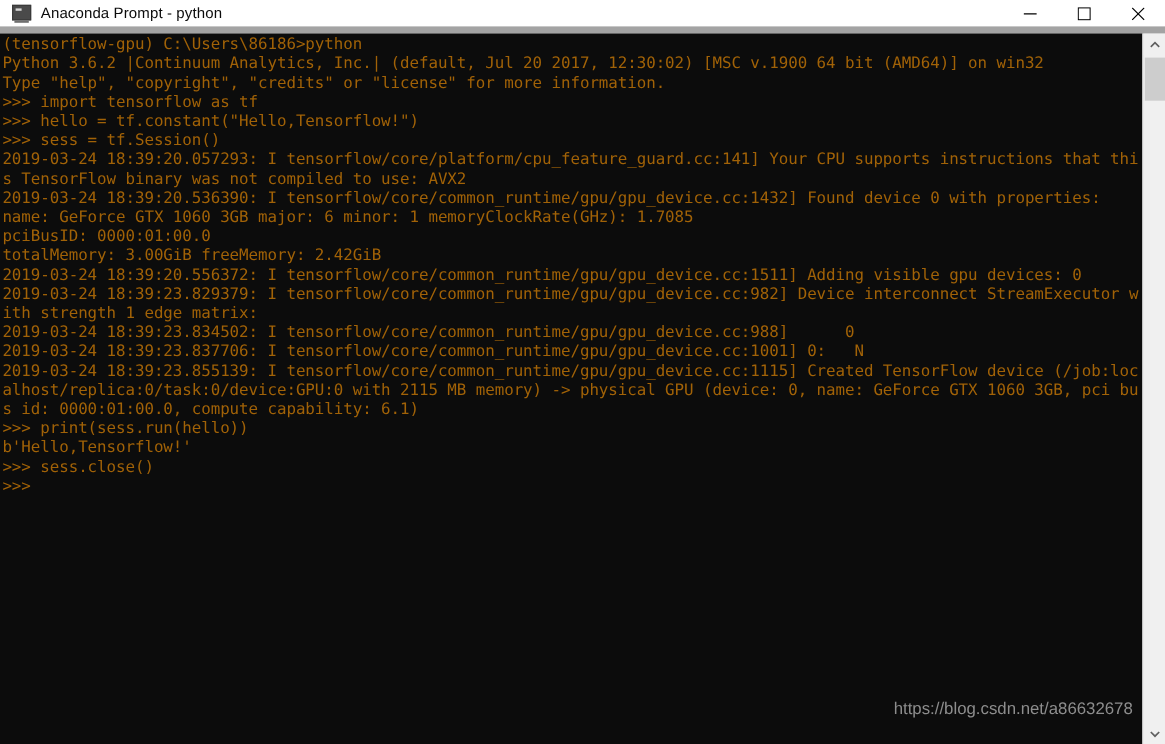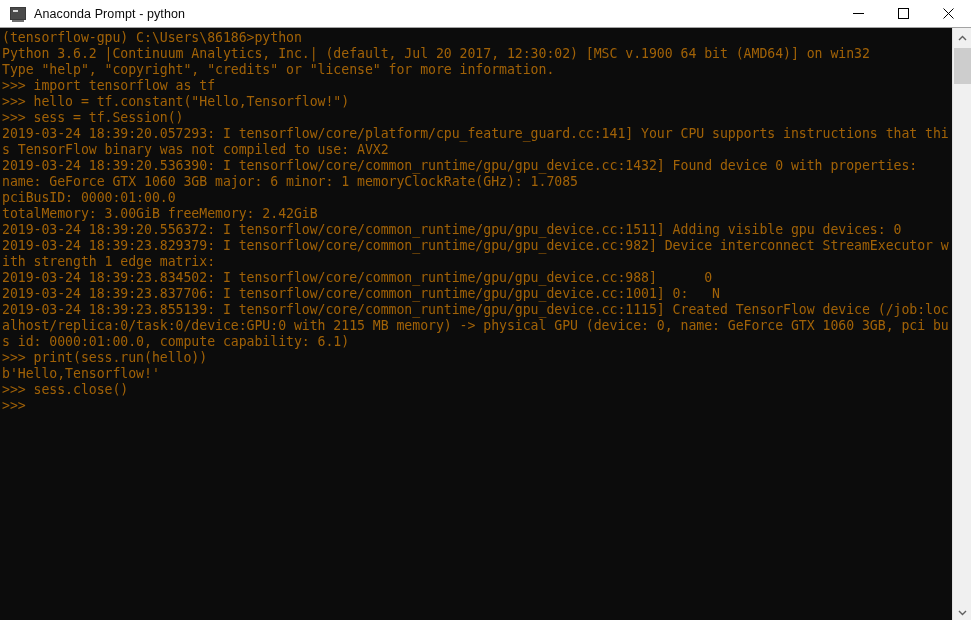--- a/index.html
+++ b/index.html
@@ -25,21 +25,21 @@
   }
 
   
   .titlebar {
     position: absolute;
     top: 0;
     left: 0;
     width: 971px;
     height: 28px;
     background: #ffffff;
-    border-bottom: 1px solid #a3a3a3;
+    border-bottom: 6px solid #a3a3a3;
     box-sizing: border-box;
     display: flex;
     align-items: center;
   }
   .title-icon {
     width: 16px;
     height: 16px;
     margin-left: 10px;
     margin-right: 8px;
     position: relative;
@@ -227,20 +227,21 @@
 ith strength 1 edge matrix:
 2019-03-24 18:39:23.834502: I tensorflow/core/common_runtime/gpu/gpu_device.cc:988]      0
 2019-03-24 18:39:23.837706: I tensorflow/core/common_runtime/gpu/gpu_device.cc:1001] 0:   N
 2019-03-24 18:39:23.855139: I tensorflow/core/common_runtime/gpu/gpu_device.cc:1115] Created TensorFlow device (/job:loc
 alhost/replica:0/task:0/device:GPU:0 with 2115 MB memory) -&gt; physical GPU (device: 0, name: GeForce GTX 1060 3GB, pci bu
 s id: 0000:01:00.0, compute capability: 6.1)
 &gt;&gt;&gt; print(sess.run(hello))
 b'Hello,Tensorflow!'
 &gt;&gt;&gt; sess.close()
 &gt;&gt;&gt;</pre>
+    <div class="watermark">https://blog.csdn.net/a86632678</div>
   </div>
 
   <div class="scrollbar">
     <div class="sb-arrow top">
       <span>
         <svg width="9" height="7" viewBox="0 0 9 7">
           <path d="M1 5 L4.5 1.5 L8 5" fill="none" stroke="#606060" stroke-width="1.4"></path>
         </svg>
       </span>
     </div>

